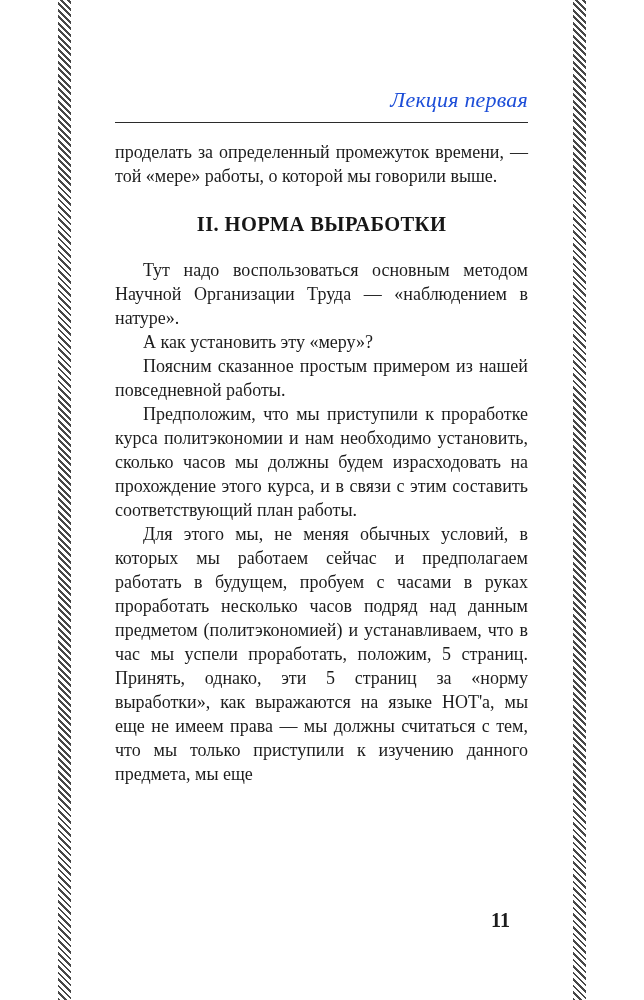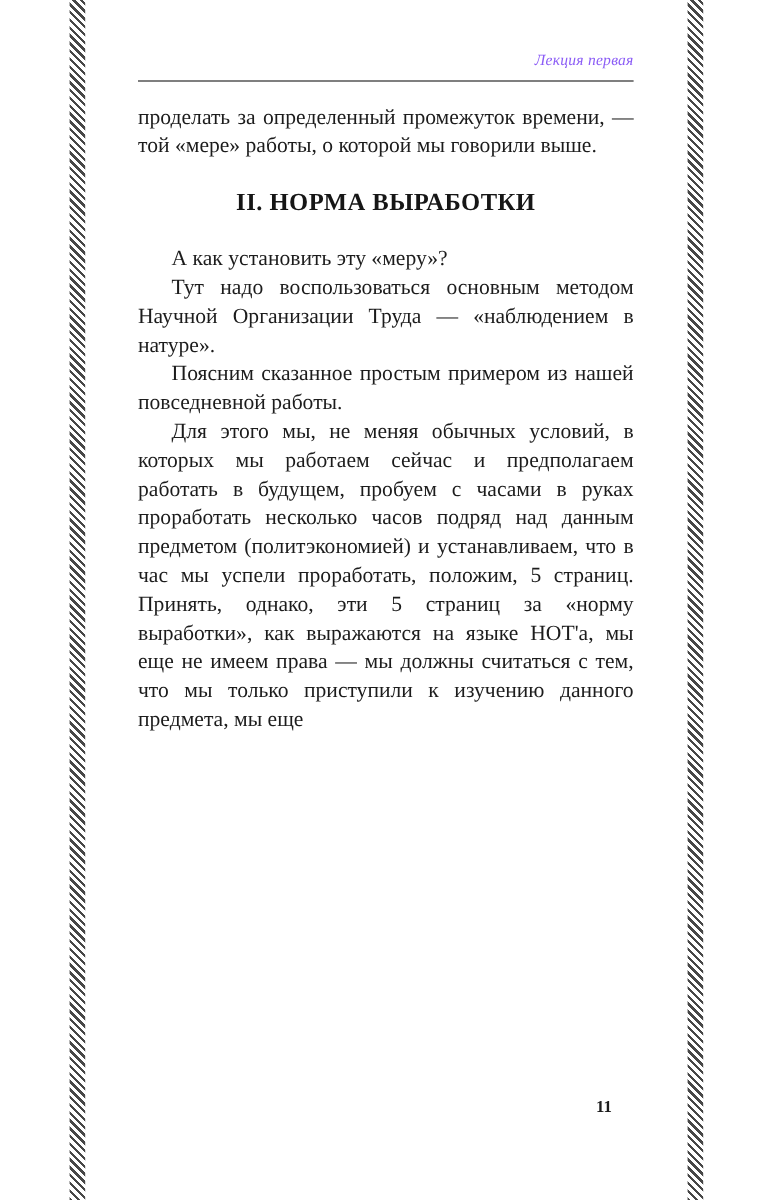--- a/index.html
+++ b/index.html
@@ -34,26 +34,26 @@
   .ornament.right { right: 58px; }
 
   .column {
     position: absolute;
     left: 115px;
     top: 0;
     width: 413px;
     height: 100%;
   }
   .running-head {
-    margin-top: 42px;
+    margin-top: 87px;
     text-align: right;
     font-style: italic;
-    font-size: 13px;
+    font-size: 22px;
     letter-spacing: 0.2px;
-    color: #8b5cf6;
+    color: #1d4ed8;
   }
   .head-rule {
     margin-top: 9px;
     border-top: 1.6px solid #2b2b2b;
     height: 0;
   }
   .body-text {
     margin-top: 17px;
     font-size: 18px;
     line-height: 24px;
@@ -72,21 +72,21 @@
     font-weight: bold;
     letter-spacing: 0.4px;
     margin: 24px 0 22px 0;
     color: #161616;
   }
   .page-number {
     position: absolute;
     bottom: 68px;
     right: 18px;
     font-weight: bold;
-    font-size: 14px;
+    font-size: 20px;
     color: #1c1c1c;
   }
 </style>
 </head>
 <body>
 
 <div class="page">
 
   <div class="ornament left"></div>
   <div class="ornament right"></div>
@@ -96,27 +96,28 @@
     <div class="running-head">Лекция первая</div>
 
     <div class="head-rule"></div>
 
     <div class="body-text">
 
       <p class="para no-indent">проделать за определенный промежуток времени, — той «мере» работы, о которой мы говорили выше.</p>
 
       <h2 class="section-heading">II. НОРМА ВЫРАБОТКИ</h2>
 
+      <p class="para">Тут надо воспользоваться основным методом Научной Организации Труда — «наблюдением в натуре».</p>
+
       <p class="para">А как установить эту «меру»?</p>
-
-      <p class="para">Тут надо воспользоваться основным методом Научной Организации Труда — «наблюдением в натуре».</p>
 
 
       <p class="para">Поясним сказанное простым примером из нашей повседневной работы.</p>
 
+      <p class="para">Предположим, что мы приступили к проработке курса политэкономии и нам необходимо установить, сколько часов мы должны будем израсходовать на прохождение этого курса, и в связи с этим составить соответствующий план работы.</p>
 
       <p class="para">Для этого мы, не меняя обычных условий, в которых мы работаем сейчас и предполагаем работать в будущем, пробуем с часами в руках проработать несколько часов подряд над данным предметом (политэкономией) и устанавливаем, что в час мы успели проработать, положим, 5 страниц. Принять, однако, эти 5 страниц за «норму выработки», как выражаются на языке НОТ'а, мы еще не имеем права — мы должны считаться с тем, что мы только приступили к изучению данного предмета, мы еще</p>
 
     </div>
 
     <div class="page-number">11</div>
 
   </div>
 
 </div>

